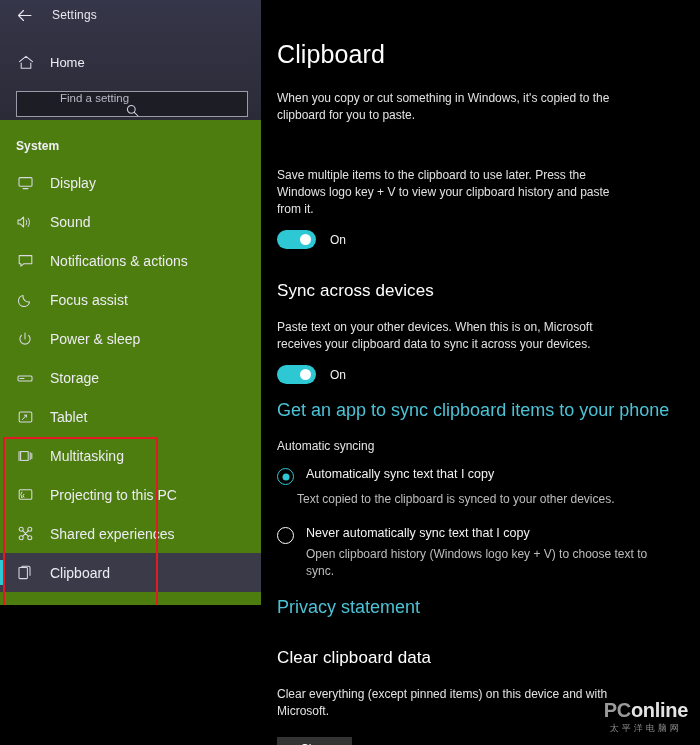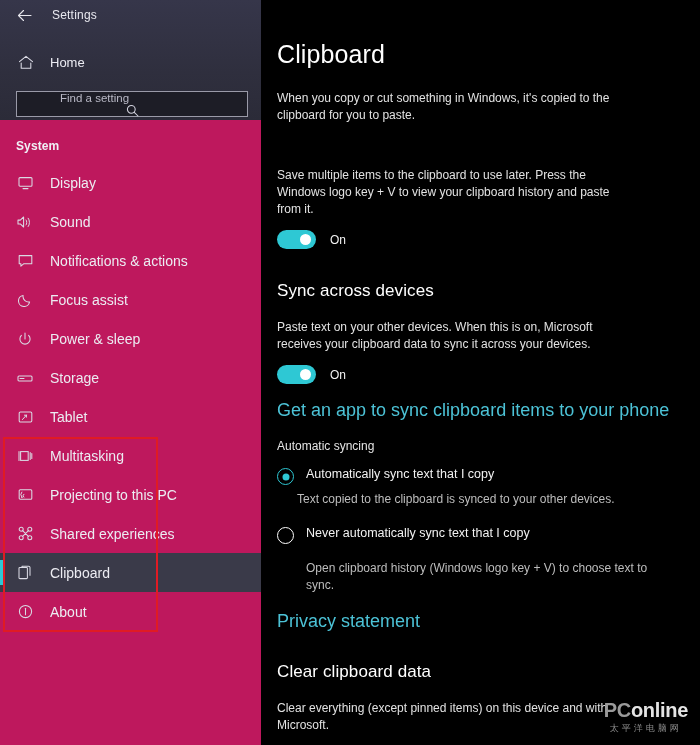--- a/index.html
+++ b/index.html
@@ -7,22 +7,22 @@
     width: 700px; height: 745px;
     background: #000000;
     font-family: "Liberation Sans", sans-serif;
     overflow: hidden;
   }
   #app { position: relative; width: 700px; height: 745px; display: flex; }
 
   
   #sidebar {
     position: relative;
-    width: 261px; height: 745px;
-    background: #be185d;
+    width: 261px; height: 605px;
+    background: #4d7c0f;
     flex: 0 0 261px;
     overflow: hidden;
   }
   #sidebar-top-gradient {
     position: absolute; left:0; top:0; width:261px; height:120px;
     background: linear-gradient(180deg, #36364a 0%, #2f2f3e 60%, #2b2b38 100%);
     pointer-events: none;
   }
   .side-inner { position: relative; z-index: 2; }
 
@@ -363,21 +363,21 @@
         <span class="radio checked"></span>
         <span class="radio-label">Automatically sync text that I copy</span>
       </div>
       <div class="radio-desc" style="margin-top:6px;margin-left:20px;">Text copied to the clipboard is synced to your other devices.</div>
 
       
       <div class="radio-row" style="margin-top:18px;">
         <span class="radio"></span>
         <span class="radio-label">Never automatically sync text that I copy</span>
       </div>
-      <div class="radio-desc" style="margin-top:16px;">Open clipboard history (Windows logo key + V) to choose text to sync.</div>
+      <div class="radio-desc" style="margin-top:2px;">Open clipboard history (Windows logo key + V) to choose text to sync.</div>
 
       <a class="link" href="#" style="display:inline-block;margin-top:17px;">Privacy statement</a>
     </div>
 
     <div style="margin-top:30px;">
       <h2 class="section-head">Clear clipboard data</h2>
       <p class="para" style="margin-top:18px;">Clear everything (except pinned items) on this device and with Microsoft.</p>
       <button id="clear-btn" style="margin-top:17px;">Clear</button>
     </div>
 

